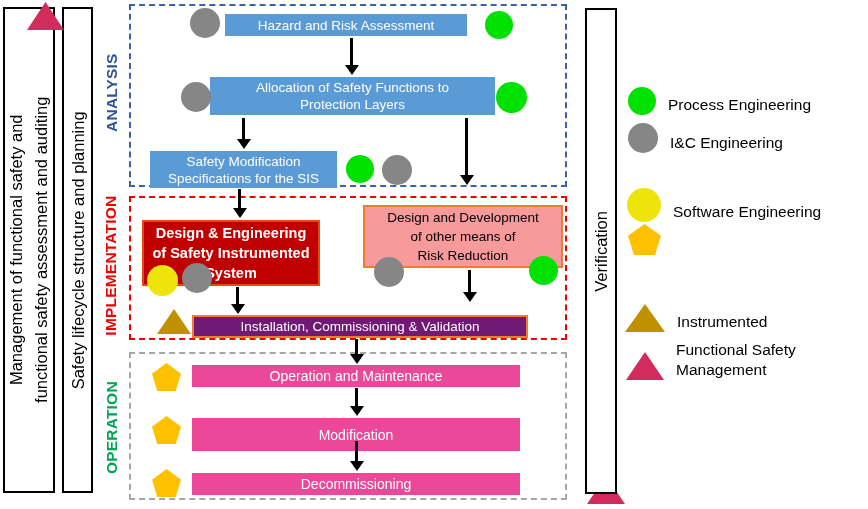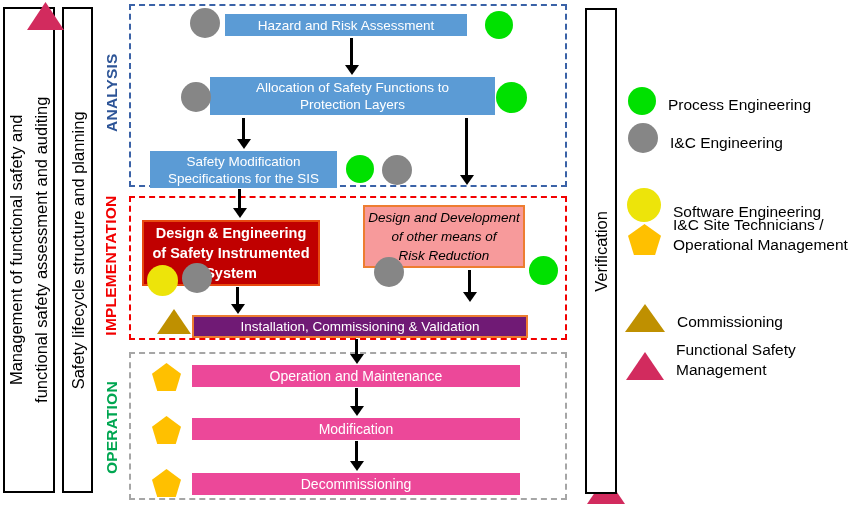--- a/index.html
+++ b/index.html
@@ -81,26 +81,26 @@
   <div class="section sec-operation" style="left:129px; top:352px; width:438px; height:148px;"></div>
 
   <div class="fbox b-blue" style="left:210px; top:77px; width:285px; height:38px;">Allocation of Safety Functions to
 Protection Layers</div>
   <div class="fbox b-blue" style="left:225px; top:14px; width:242px; height:22px;">Hazard and Risk Assessment</div>
   <div class="fbox b-blue" style="left:150px; top:151px; width:187px; height:37px;">Safety Modification
 Specifications for the SIS</div>
   <div class="fbox b-red-bold" style="left:142px; top:220px; width:178px; height:66px;">Design &amp; Engineering
 of Safety Instrumented
 System</div>
-  <div class="fbox b-pink" style="left:363px; top:205px; width:162px; height:63px;font-style:italic;">Design and Development
+  <div class="fbox b-pink" style="left:363px; top:205px; width:200px; height:63px;">Design and Development
 of other means of
 Risk Reduction</div>
   <div class="fbox b-red" style="left:192px; top:315px; width:336px; height:23px;">Installation, Commissioning &amp; Validation</div>
   <div class="fbox b-green" style="left:192px; top:365px; width:328px; height:22px;">Operation and Maintenance</div>
-  <div class="fbox b-green" style="left:192px; top:418px; width:328px; height:22px;">Modification</div>
+  <div class="fbox b-green" style="left:192px; top:418px; width:328px; height:33px;">Modification</div>
   <div class="fbox b-green" style="left:192px; top:473px; width:328px; height:22px;">Decommissioning</div>
 
   <div class="arrow" style="left:350px; top:38px;  height:28px;"></div>
   <div class="arrow" style="left:242px; top:118px; height:22px;"></div>
   <div class="arrow" style="left:465px; top:118px; height:58px;"></div>
   <div class="arrow" style="left:238px; top:189px; height:20px;"></div>
   <div class="arrow" style="left:236px; top:287px; height:18px;"></div>
   <div class="arrow" style="left:468px; top:270px; height:23px;"></div>
   <div class="arrow" style="left:355px; top:339px; height:16px;"></div>
   <div class="arrow" style="left:355px; top:388px; height:19px;"></div>
@@ -134,26 +134,24 @@
   <div class="legend-item" style="left:628px; top:121px; height:32px;">
     <div class="dot f-gray shape" style="width:30px; height:30px;"></div>
     <div class="legend-label">I&amp;C Engineering</div>
   </div>
   <div class="legend-item" style="left:627px; top:186px; height:36px;">
     <div class="dot f-yellow shape" style="width:34px; height:34px;"></div>
     <div class="legend-label">Software Engineering</div>
   </div>
   <div class="legend-item" style="left:628px; top:219px; height:36px;">
     <div class="pent f-orange shape" style="width:33px; height:31px;"></div>
-    <div class="legend-label">I&amp;C Site Technicians /
-Operational Management</div>
   </div>
   <div class="legend-item" style="left:625px; top:300px; height:32px;">
     <div class="tri f-gold shape" style="width:40px; height:28px;"></div>
-    <div class="legend-label">Commissioning</div>
+    <div class="legend-label">Instrumented</div>
   </div>
   <div class="legend-item" style="left:626px; top:344px; height:36px;">
     <div class="tri f-pink shape" style="width:38px; height:28px;"></div>
     <div class="legend-label">Functional Safety
 Management</div>
   </div>
 
 </div>
 
 </body></html>

